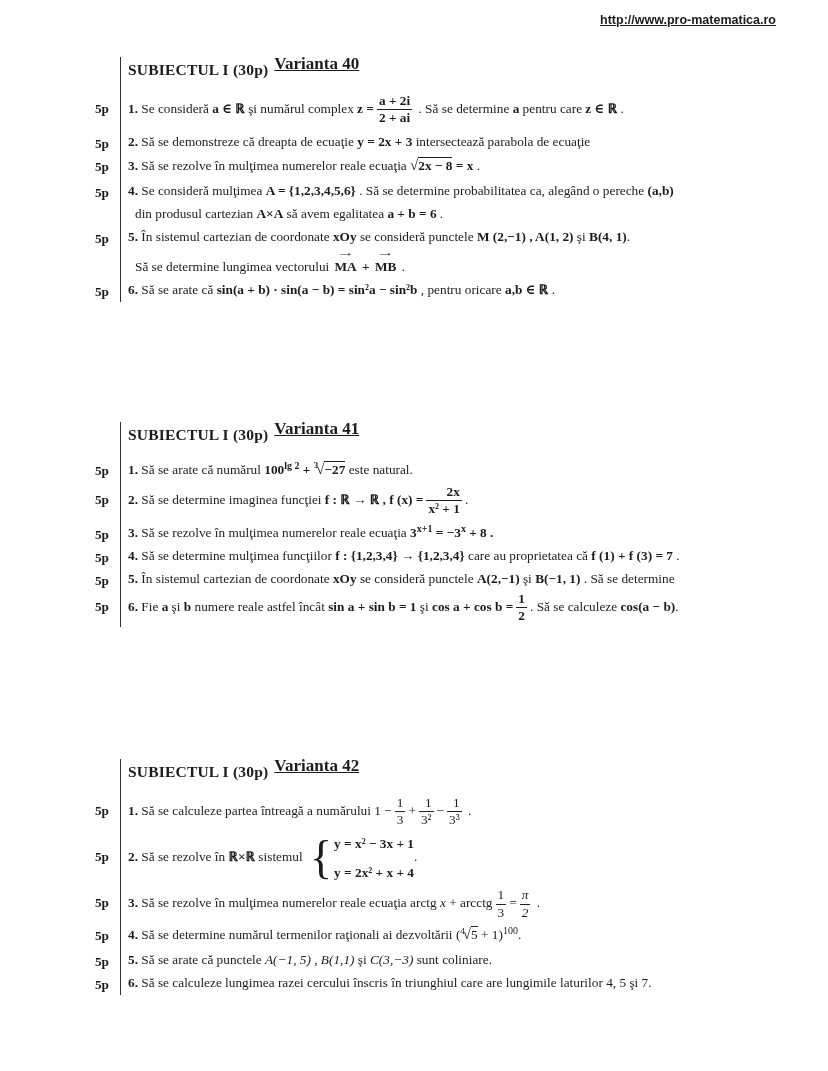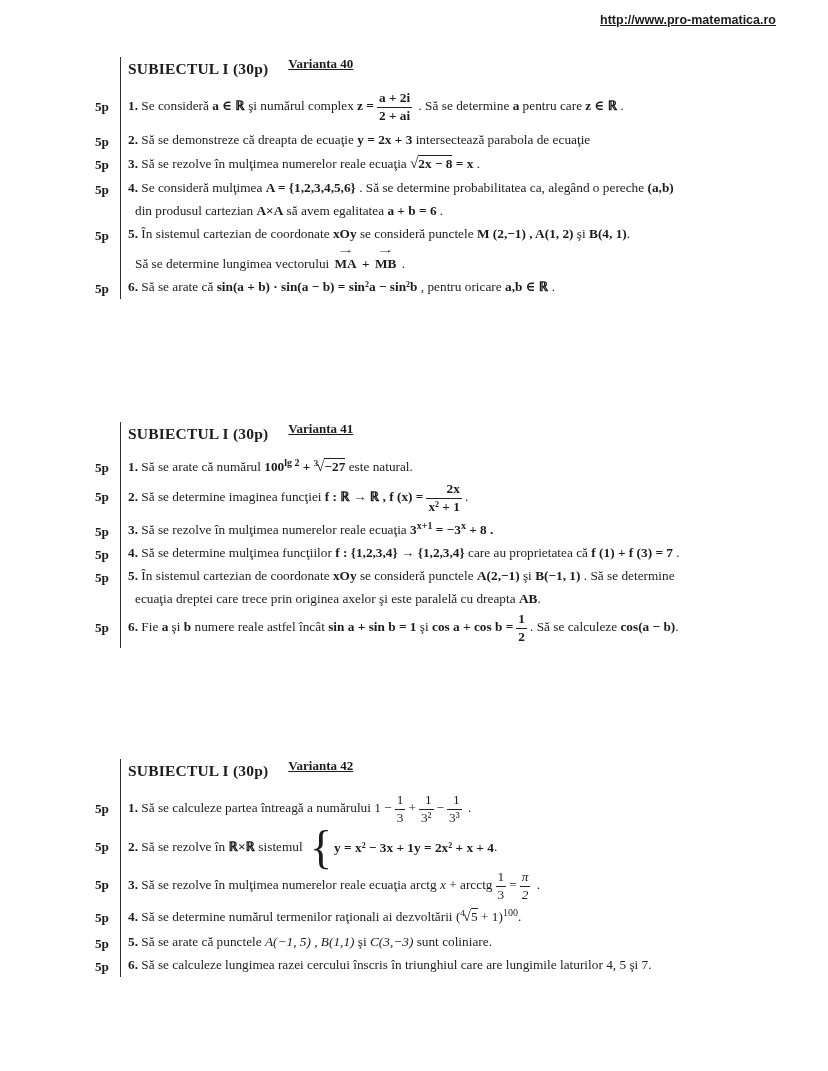--- a/index.html
+++ b/index.html
@@ -20,38 +20,38 @@
     border-left:1.6px solid #2e2e2e;
   }
   #sec40 { top:55px; }
   #sec41 { top:420px; }
   #sec42 { top:757px; }
   .row { position:relative; padding-left:48px; line-height:1.58; margin-bottom:2px; }
   .pts { position:absolute; left:4px; top:2px; width:36px; text-align:center; font-weight:bold; }
   .vc .pts { top:50%; transform:translateY(-55%); }
   .heading { padding-top:2px; padding-bottom:7px; }
   .subj { font-weight:bold; font-size:15.5px; letter-spacing:0.2px; }
-  .variant { font-weight:bold; font-size:13px; text-decoration:underline; margin-left:20px; position:relative; top:-6px; }
+  .variant { font-weight:bold; font-size:17px; text-decoration:underline; margin-left:6px; position:relative; top:-6px; }
   .m { font-weight:bold; }
   .mi { font-style:italic; }
   .num { font-weight:bold; }
   .l2 { display:block; margin-left:7px; margin-top:2px; }
   .frac { display:inline-block; vertical-align:middle; text-align:right; line-height:1.25; margin:0 3px; }
   .frac .fd { display:block; border-top:1.3px solid #222; padding:0 2px; }
   .frac .fn { display:block; padding:0 2px; }
   sup.s { font-size:10px; vertical-align:super; line-height:0; }
   .root { white-space:nowrap; }
   .ridx { font-size:9px; vertical-align:super; margin-right:-2px; line-height:0; }
   .rsym { font-size:15px; }
   .orad { border-top:1.3px solid #222; }
   .vec { position:relative; display:inline-block; font-weight:bold; margin:0 2px; }
   .vec .arr { position:absolute; left:0; right:0; top:-12px; font-size:11px; text-align:center; transform:scaleX(1.6); font-weight:normal; }
   .vecpad { padding-top:7px; }
   .sysbrace { display:inline-block; vertical-align:middle; font-size:46px; font-weight:normal; line-height:0.75; margin:0 2px 0 4px; }
-  .system { display:inline-flex; flex-direction:row; row-gap:8px; vertical-align:middle; text-align:left; }
+  .system { display:inline-flex; flex-direction:column; row-gap:8px; vertical-align:middle; text-align:left; }
   .mb4 { margin-bottom:4px; }
 </style>
 </head>
 <body>
 
 <div class="url">http://www.pro-matematica.ro</div>
 
 <div class="section" id="sec40">
   <div class="row heading">
     <span class="subj">SUBIECTUL I (30p)</span><span class="variant">Varianta 40</span>
@@ -111,21 +111,20 @@
   </div>
 
   <div class="row">
     <span class="pts">5p</span>
     <span class="num">4.</span><span> Să se determine mulţimea funcţiilor </span><span class="m">f : {1,2,3,4} → {1,2,3,4}</span><span> care au proprietatea că </span><span class="m">f (1) + f (3) = 7</span><span> .</span>
   </div>
 
   <div class="row">
     <span class="pts">5p</span>
     <span class="num">5.</span><span> În sistemul cartezian de coordonate </span><span class="m">xOy</span><span> se consideră punctele </span><span class="m">A(2,−1)</span><span> şi </span><span class="m">B(−1, 1)</span><span> . Să se determine</span>
-    <span class="l2"><span>ecuaţia dreptei care trece prin originea axelor şi este paralelă cu dreapta </span><span class="m">AB</span><span>.</span></span>
   </div>
 
   <div class="row vc">
     <span class="pts">5p</span>
     <span class="num">6.</span><span> Fie </span><span class="m">a</span><span> şi </span><span class="m">b</span><span> numere reale astfel încât </span><span class="m">sin a + sin b = 1</span><span> şi </span><span class="m">cos a + cos b =</span><span class="m frac"><span class="fn">1</span><span class="fd">2</span></span><span>. Să se calculeze </span><span class="m">cos(a − b)</span><span>.</span>
   </div>
 </div>
 
 <div class="section" id="sec42">
   <div class="row heading">

